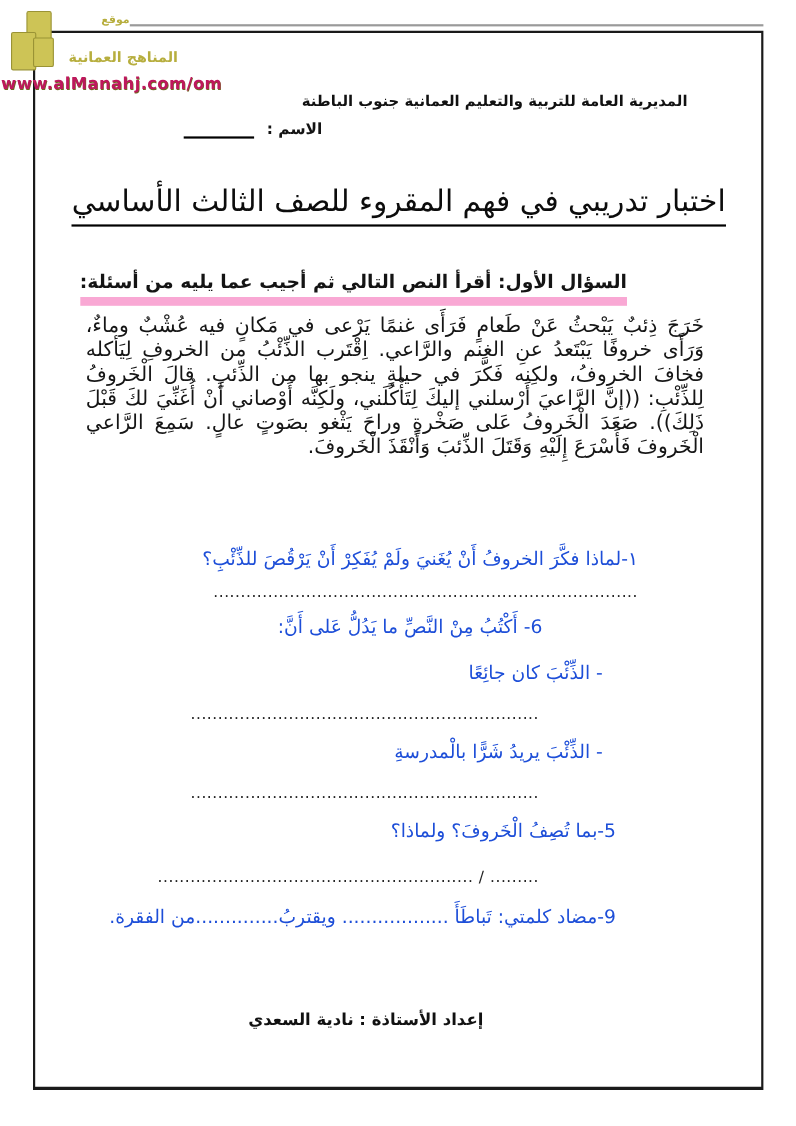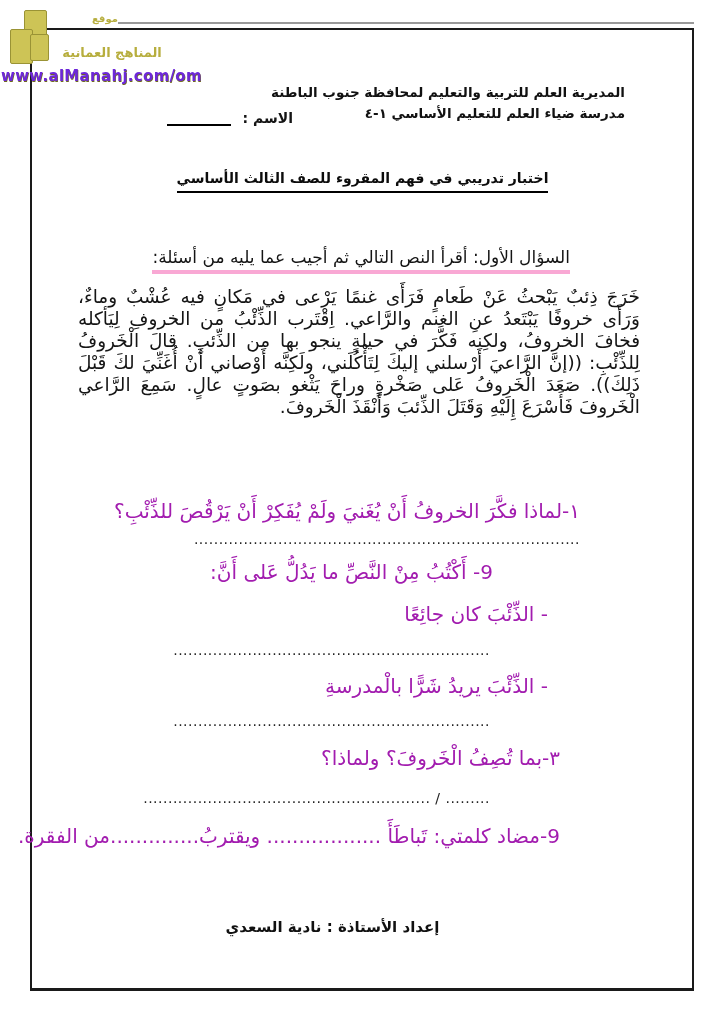--- a/index.html
+++ b/index.html
@@ -27,56 +27,56 @@
   .wm-word {
     position: absolute; left: 92px; top: 13px; width: 70px; text-align: left;
     font-size: 10px; font-weight: bold; color: #b7ae3e;
   }
   .wm-name {
     position: absolute; left: 52px; top: 26px; width: 120px; text-align: center;
     font-size: 13px; font-weight: bold; color: #b7ae3e; white-space: nowrap; margin-top: 19px;
   }
   .wm-url {
     position: absolute; left: 1px; top: 67px;
-    font-size: 15px; font-weight: bold; color: #6d28d9; letter-spacing: 0.3px;
+    font-size: 15px; font-weight: bold; color: #be185d; letter-spacing: 0.3px;
     text-shadow: 0.5px 0.5px 0 #6e6820;
   }
 
   
   .ministry {
     position: absolute; right: 99px; top: 82px; text-align: right;
     font-size: 13.5px; font-weight: bold; line-height: 20.5px; color: #111;
   }
   .fields { position: absolute; left: 133px; top: 103px; width: 160px; font-size: 14px; font-weight: bold; }
   .field-row { display: flex; direction: rtl; align-items: flex-end; gap: 12px; height: 23px; }
   .blank-line { display: inline-block; border-bottom: 2px solid #000; height: 14px; }
   .blank-name { width: 64px; }
   .blank-class { width: 30px; }
 
   .title-wrap { position: absolute; left: 31px; top: 168px; width: 663px; text-align: center; }
   .main-title {
     display: inline-block; direction: rtl;
-    font-size: 14px; font-weight: 700; letter-spacing: -0.5px;
+    font-size: 27px; font-weight: 400; letter-spacing: -0.5px;
     border-bottom: 2.5px solid #000; padding-bottom: 5px; color: #0c0c0c;
   }
 
   
   .section-heading {
     position: absolute; right: 154px; top: 247px;
-    font-size: 17px; font-weight: normal; direction: rtl;
-    border-bottom: 4px solid #f9a8d4; padding-bottom: 3px;
+    font-size: 17px; font-weight: bold; direction: rtl;
+    border-bottom: 8px solid #f9a8d4; padding-bottom: 3px;
   }
   .passage {
     position: absolute; right: 84px; top: 286px; width: 562px;
     direction: rtl; text-align: justify;
     font-size: 18.5px; line-height: 22px; color: #151515;
   }
 
   
-  .q { position: absolute; direction: rtl; font-size: 20px; color: #a21caf; white-space: nowrap; }
+  .q { position: absolute; direction: rtl; font-size: 17px; color: #1d4ed8; white-space: nowrap; }
   .q1      { right: 144px; top: 499px; }
   .q1-dots { right: 144px; top: 531px; }
   .q2      { right: 231px; top: 560px; }
   .b1      { right: 176px; top: 602px; }
   .b1-dots { right: 234px; top: 642px; }
   .b2      { right: 176px; top: 674px; }
   .b2-dots { right: 234px; top: 713px; }
   .q3      { right: 164px; top: 746px; }
   .q3-dots { right: 234px; top: 790px; }
   .q4      { right: 164px; top: 824px; }
@@ -97,45 +97,44 @@
 <div>
   <div class="logo-rect logo-a"></div>
   <div class="logo-rect logo-b"></div>
   <div class="logo-rect logo-c"></div>
   <div class="wm-word ar">موقع</div>
   <div class="wm-name ar">المناهج العمانية</div>
   <div class="wm-url">www.alManahj.com/om</div>
 </div>
 
 <div class="ministry ar">
-  <div>المديرية العلم للتربية والتعليم لمحافظة جنوب الباطنة</div>
-  <div>مدرسة ضياء العلم  للتعليم الأساسي ١-٤</div>
+  <div>المديرية العامة للتربية والتعليم العمانية جنوب الباطنة</div>
 </div>
 
 <div class="fields">
   <div class="field-row">
     <span class="ar">الاسم :</span>
     <span class="blank-line blank-name"></span>
   </div>
 </div>
 
 <div class="title-wrap">
   <span class="main-title">اختبار تدريبي في فهم المقروء للصف الثالث الأساسي</span>
 </div>
 
 <div class="section-heading">السؤال الأول: أقرأ النص التالي ثم أجيب عما يليه من أسئلة:</div>
 <div class="passage">خَرَجَ ذِئبٌ يَبْحثُ عَنْ طَعامٍ فَرَأَى غنمًا يَرْعى في مَكانٍ فيه عُشْبٌ وماءٌ، وَرَأَى خروفًا يَبْتَعدُ عنِ الغنم والرَّاعي. اِقْتَرب الذِّئْبُ من الخروفِ لِيَأكله فخافَ الخروفُ، ولكِنه فَكَّرَ في حيلةٍ ينجو بها من الذِّئبِ. قالَ الْخَروفُ لِلذِّئْبِ: ((إنَّ الرَّاعيَ أَرْسلني إليكَ لِتَأْكُلَني، ولَكِنَّه أَوْصاني أَنْ أُغَنِّيَ لكَ قَبْلَ ذَلِكَ)). صَعَدَ الْخَروفُ عَلى صَخْرةٍ وراحَ يَثْغو بصَوتٍ عالٍ. سَمِعَ الرَّاعي الْخَروفَ فَأَسْرَعَ إِلَيْهِ وَقَتَلَ الذِّئبَ وَأَنْقَذَ الْخَروفَ.</div>
 
 <div class="q q1">١-لماذا فكَّرَ الخروفُ أَنْ يُغَنيَ ولَمْ يُفَكِرْ أَنْ يَرْقُصَ للذِّئْبِ؟</div>
 <div class="q q1-dots dots">..............................................................................</div>
 
-<div class="q q2">9- أَكْتُبُ مِنْ النَّصِّ ما يَدُلُّ عَلى أَنَّ:</div>
+<div class="q q2">6- أَكْتُبُ مِنْ النَّصِّ ما يَدُلُّ عَلى أَنَّ:</div>
 <div class="q b1">-  الذِّئْبَ كان جائِعًا</div>
 <div class="q b1-dots dots">................................................................</div>
 <div class="q b2">-  الذِّئْبَ يريدُ شَرًّا بالْمدرسةِ</div>
 <div class="q b2-dots dots">................................................................</div>
 
-<div class="q q3">٣-بما تُصِفُ الْخَروفَ؟ ولماذا؟</div>
+<div class="q q3">5-بما تُصِفُ الْخَروفَ؟ ولماذا؟</div>
 <div class="q q3-dots dots">......... / ..........................................................</div>
 
 <div class="q q4">9-مضاد كلمتي: تَباطَأَ .................. ويقتربُ..............من الفقرة.</div>
 
 <div class="footer">إعداد الأستاذة : نادية السعدي</div>
 
 </body></html>

